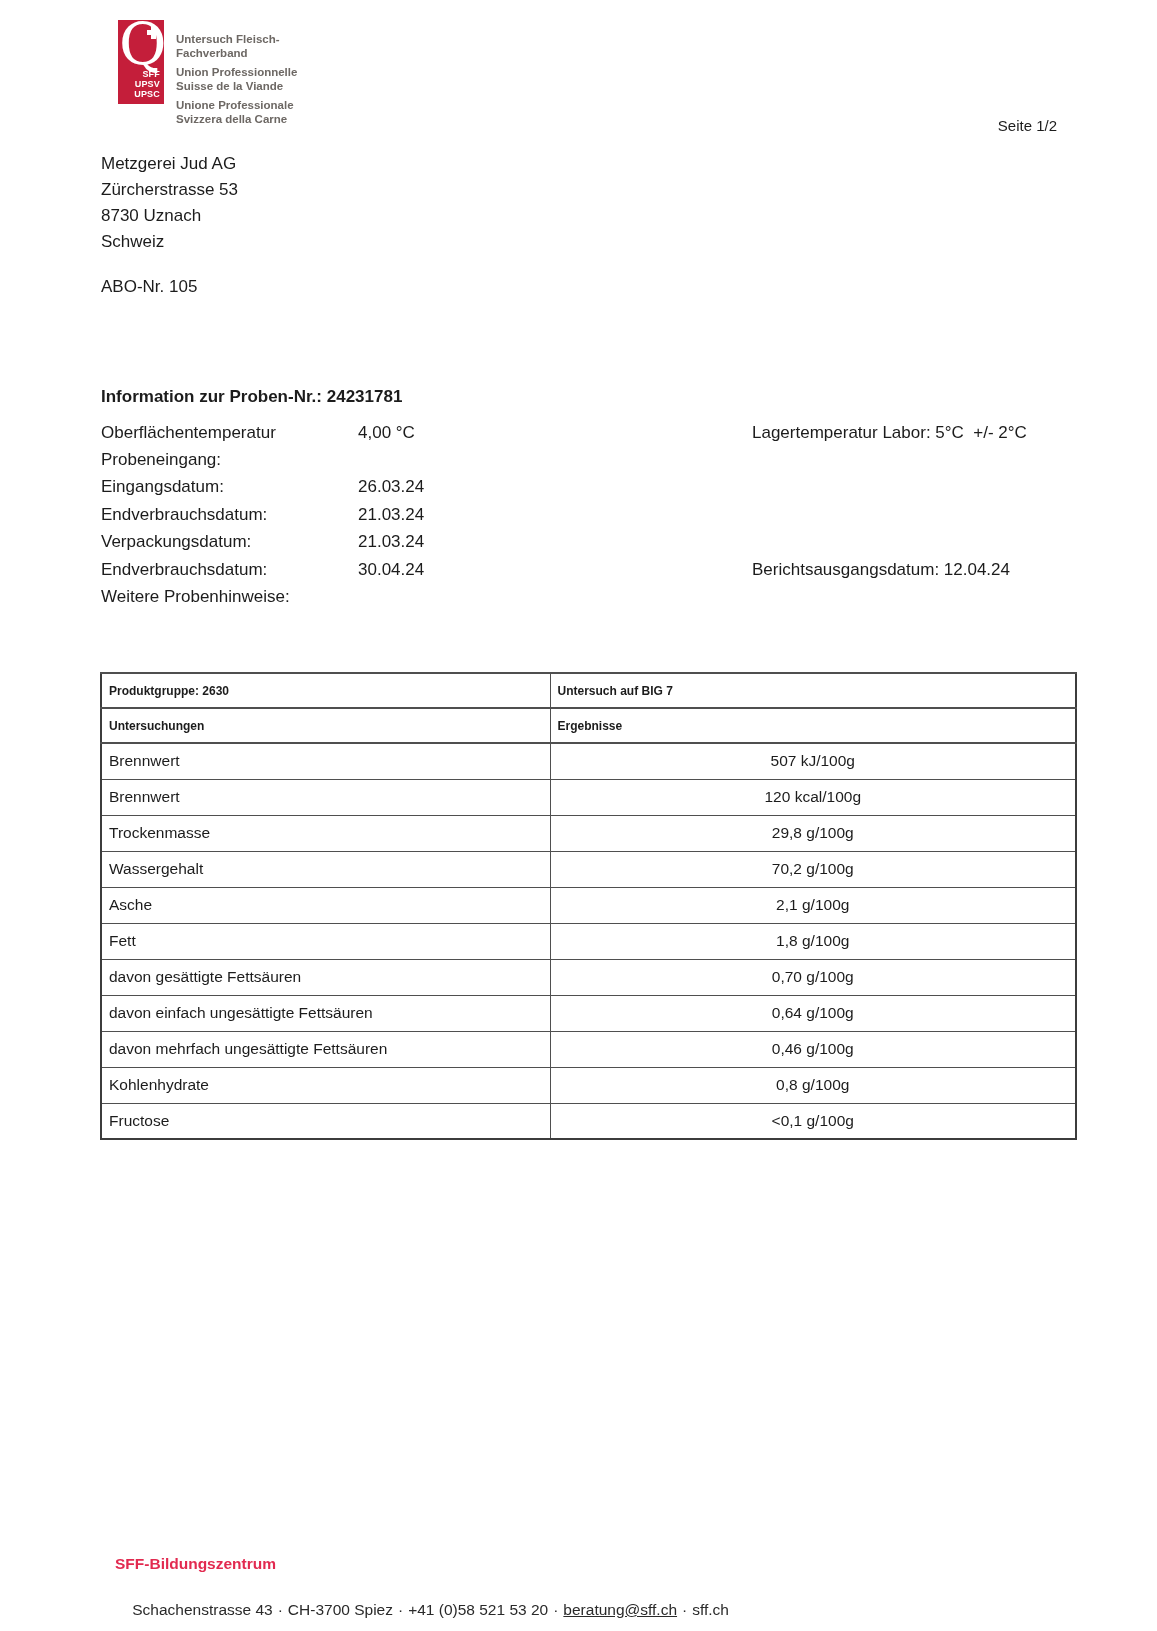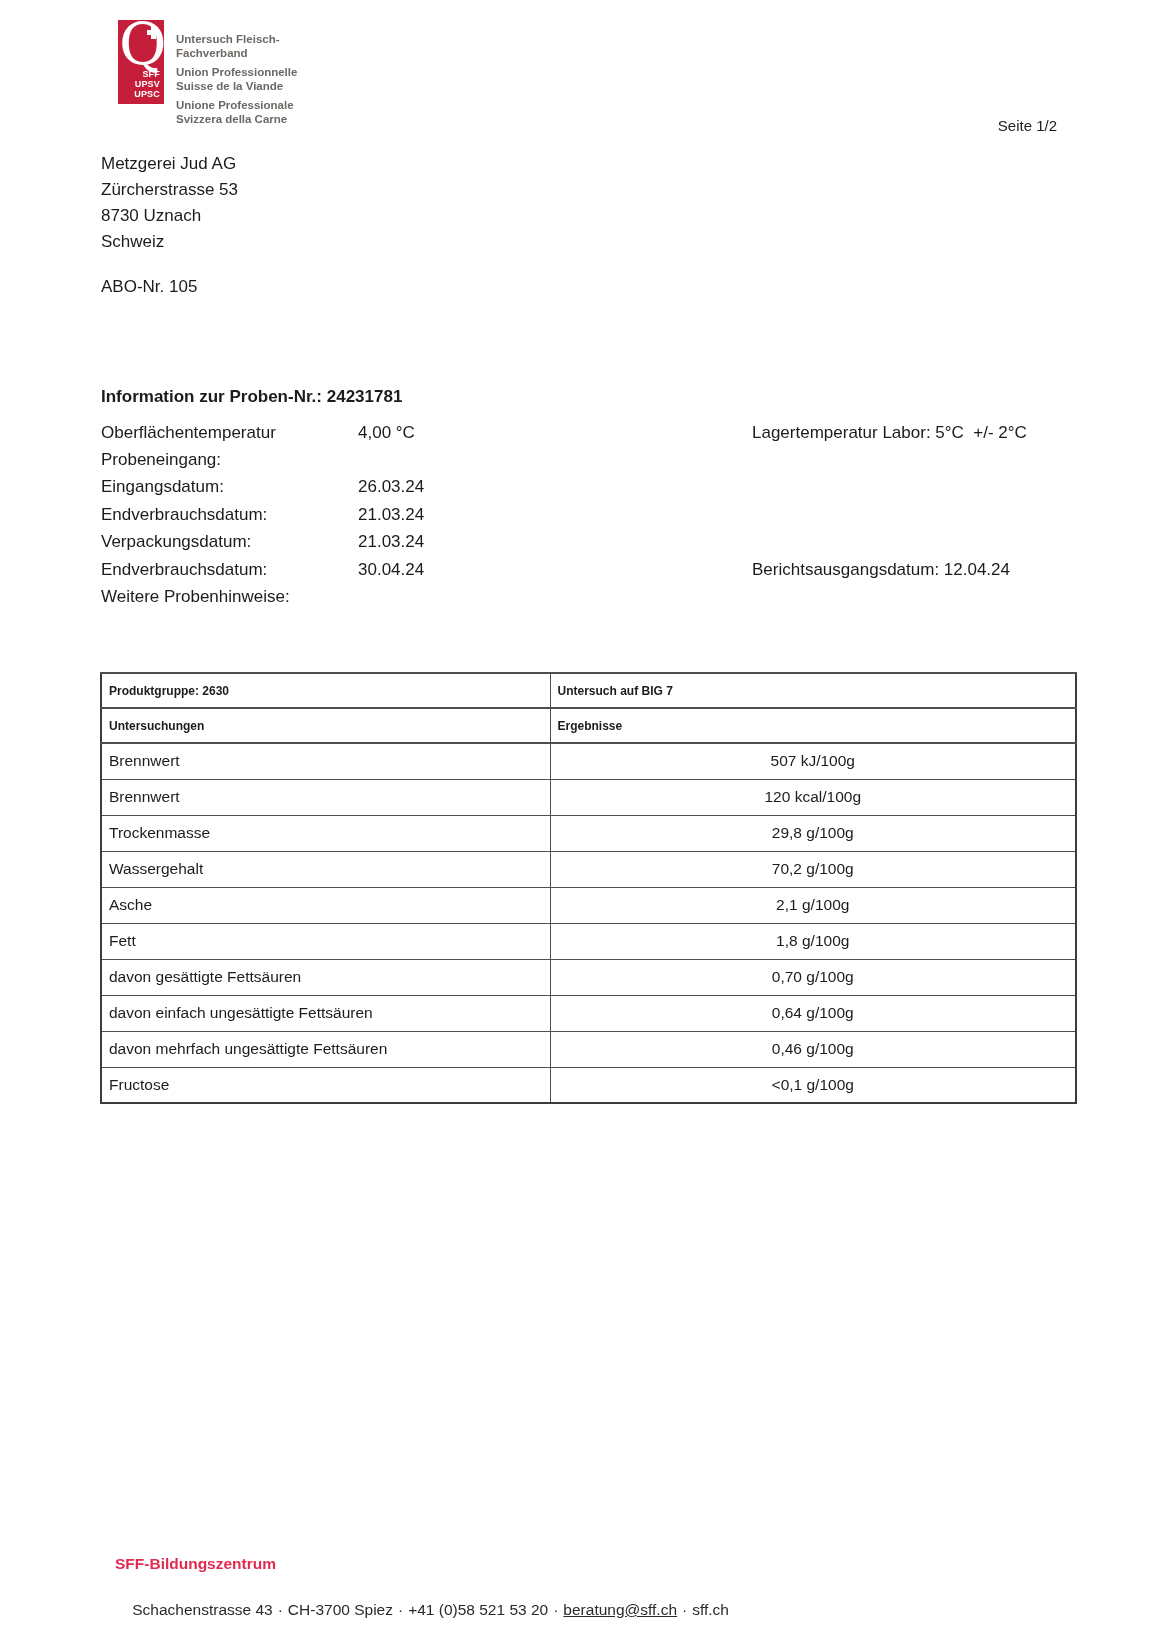--- a/index.html
+++ b/index.html
@@ -206,20 +206,24 @@
       </tr>
       <tr>
         <td class="name">davon einfach ungesättigte Fettsäuren</td>
         <td class="value">0,64 g/100g</td>
       </tr>
       <tr>
         <td class="name">davon mehrfach ungesättigte Fettsäuren</td>
         <td class="value">0,46 g/100g</td>
       </tr>
       <tr>
+        <td class="name">Kohlenhydrate</td>
+        <td class="value">0,8 g/100g</td>
+      </tr>
+      <tr>
         <td class="name">Fructose</td>
         <td class="value">&lt;0,1 g/100g</td>
       </tr>
     </tbody>
   </table>
 
   <div class="footer-org">SFF-Bildungszentrum</div>
   <div class="footer-line">
     <span>Schachenstrasse 43</span><span class="sep">·</span><span>CH-3700 Spiez</span><span class="sep">·</span><span>+41 (0)58 521 53 20</span><span class="sep">·</span><a class="mail">beratung@sff.ch</a><span class="sep">·</span><span>sff.ch</span>
   </div>

